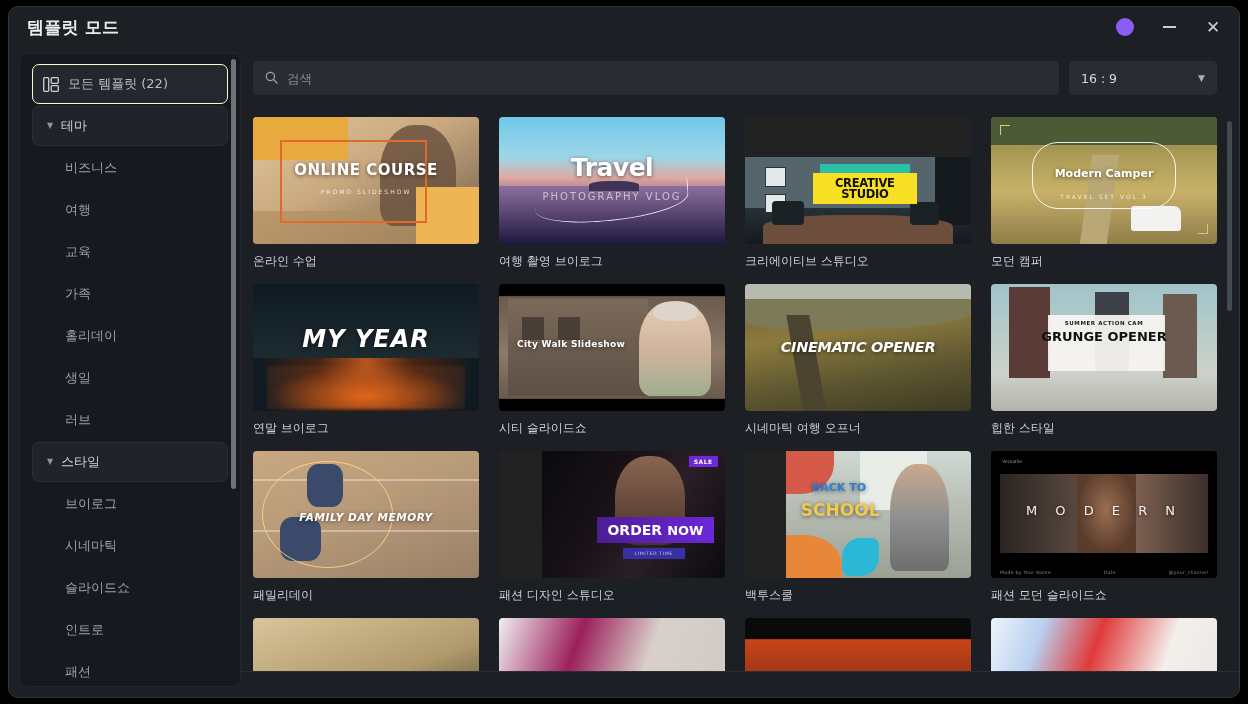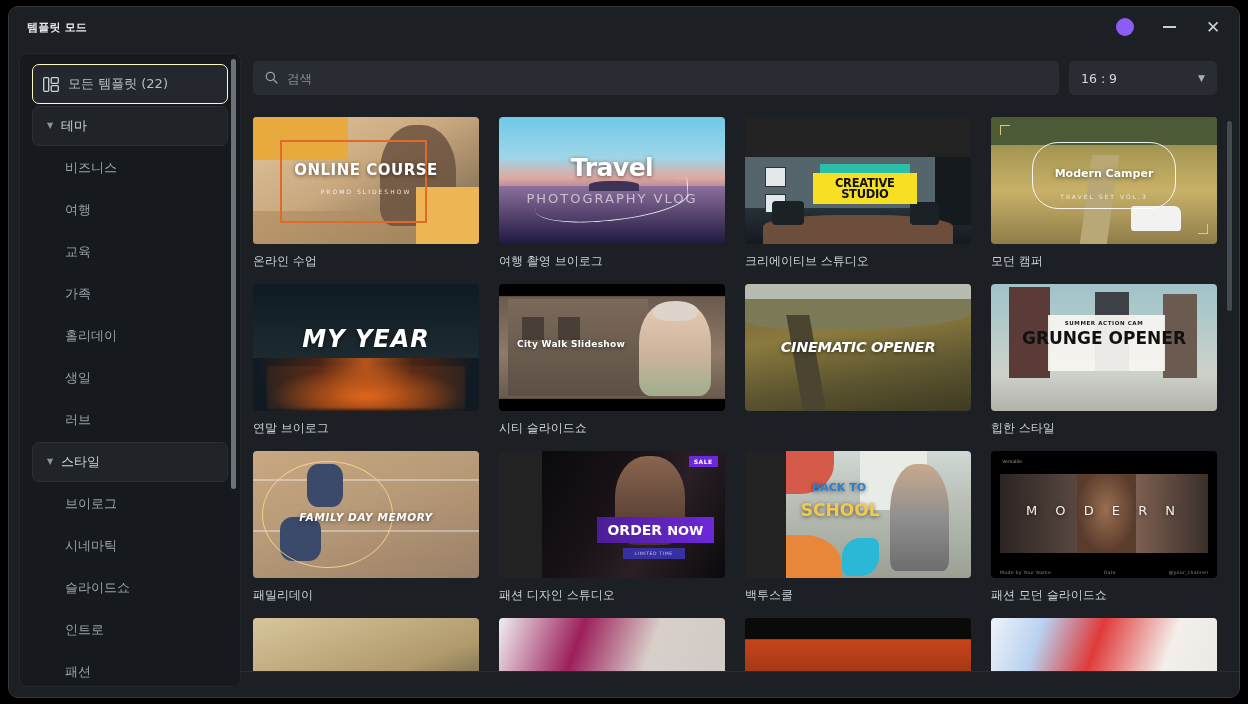--- a/index.html
+++ b/index.html
@@ -24,21 +24,21 @@
   #titlebar {
     height: 40px;
     flex: 0 0 40px;
     background: #1c1f23;
     display: flex;
     align-items: center;
     padding: 0 4px 0 18px;
     position: relative;
   }
   #app-title {
-    font-size: 11px;
+    font-size: 17px;
     color: #e9ecef;
     font-weight: 600;
     letter-spacing: .2px;
   }
   #titlebar-spacer { flex: 1 1 auto; }
   .tb-btn {
     width: 44px; height: 36px;
     display: flex; align-items: center; justify-content: center;
     color: #cfd3d8;
   }
@@ -462,21 +462,21 @@
             <div class="card-label">온라인 수업</div>
           </div>
 
           <div class="card">
             <div class="thumb">
               <div class="art t2">
                 <div class="water"></div>
                   <div class="isle"></div>
                   <div class="swoop"></div>
                 <div class="ttl" style="top:30%;font-size:25px;letter-spacing:-.5px">Travel</div>
-                <div class="sub" style="top:58%;font-size:13px;color:rgba(255,255,255,.6)">PHOTOGRAPHY VLOG</div>
+                <div class="sub" style="top:58%;font-size:10px;color:rgba(255,255,255,.6)">PHOTOGRAPHY VLOG</div>
               </div>
             </div>
             <div class="card-label">여행 촬영 브이로그</div>
           </div>
 
           <div class="card">
             <div class="thumb">
               <div class="art t3">
                 <div class="wall"></div>
                   <div class="door"></div>
@@ -539,31 +539,32 @@
 
           <div class="card">
             <div class="thumb">
               <div class="art t7">
                 <div class="sky"></div>
                   <div class="ridge"></div>
                   <div class="rd"></div>
                 <div class="ttl" style="top:44%;font-size:14.5px;font-style:italic;letter-spacing:-.3px">CINEMATIC OPENER</div>
               </div>
             </div>
+            <div class="card-label">시네마틱 여행 오프너</div>
           </div>
 
           <div class="card">
             <div class="thumb">
               <div class="art t8">
                 <div class="p1"></div>
                   <div class="p2"></div>
                   <div class="p3"></div>
                 <div class="card8"></div>
                 <div class="sub" style="top:28%;color:#1a1a1a;font-size:5.5px;font-weight:700;letter-spacing:.6px">SUMMER ACTION CAM</div>
-                <div class="ttl" style="top:36%;font-size:17px;color:#111;text-shadow:none;line-height:1.0">GRUNGE OPENER</div>
+                <div class="ttl" style="top:36%;font-size:13px;color:#111;text-shadow:none;line-height:1.0">GRUNGE OPENER</div>
               </div>
             </div>
             <div class="card-label">힙한 스타일</div>
           </div>
 
           <div class="card">
             <div class="thumb">
               <div class="art t9">
                 <div class="line" style="top:22%"></div>
                 <div class="line" style="top:62%"></div>

